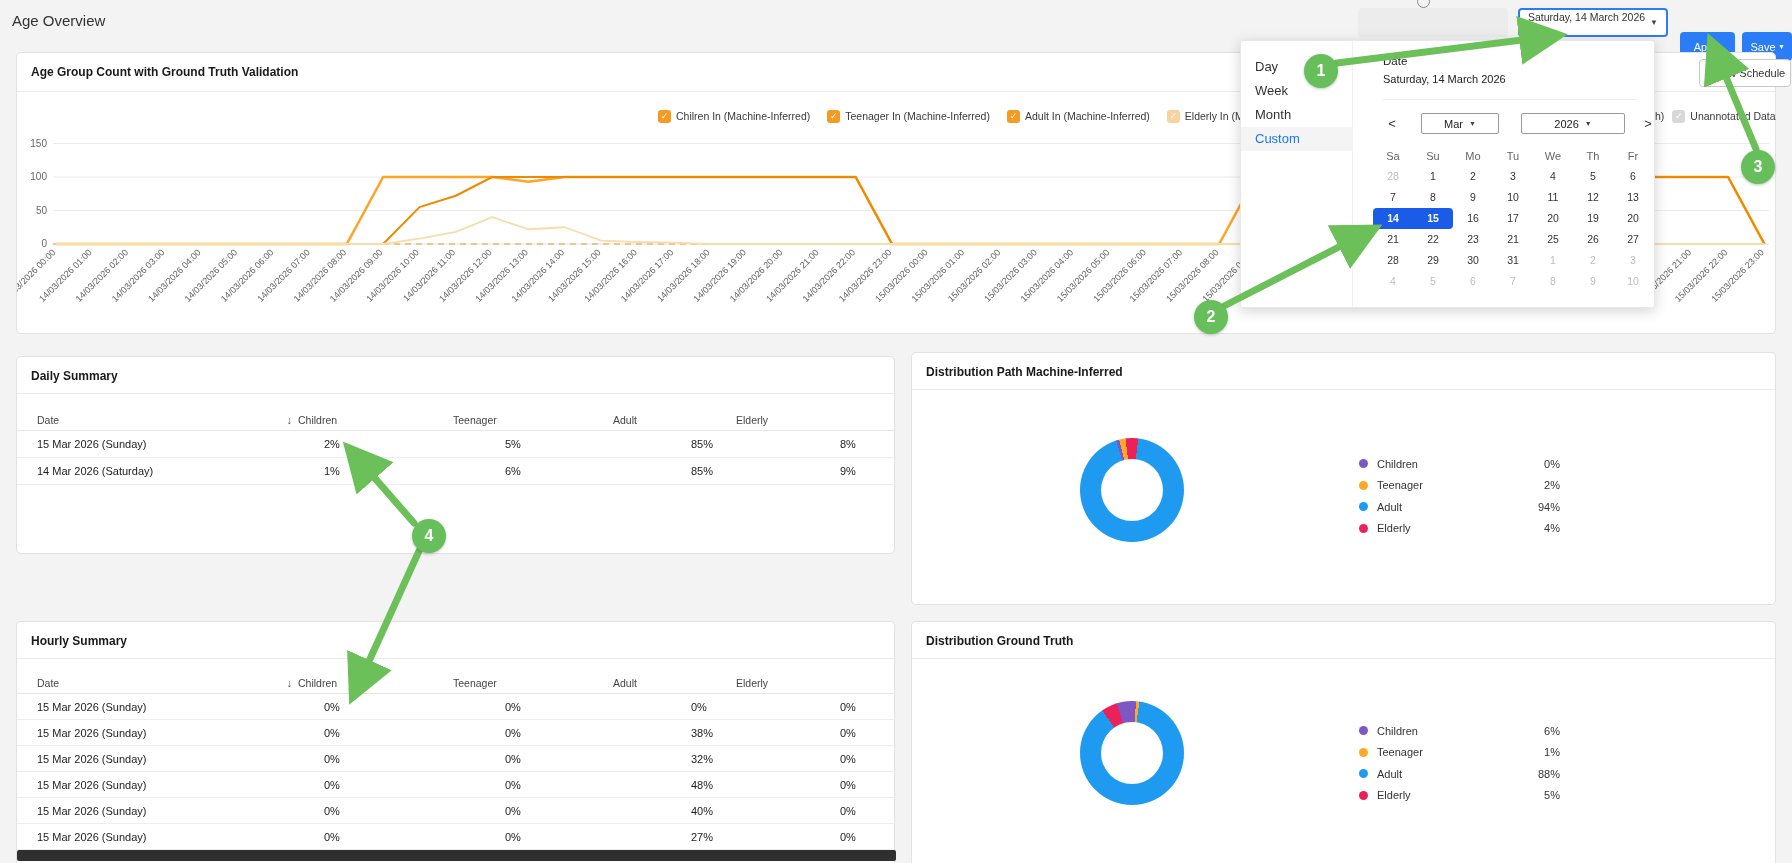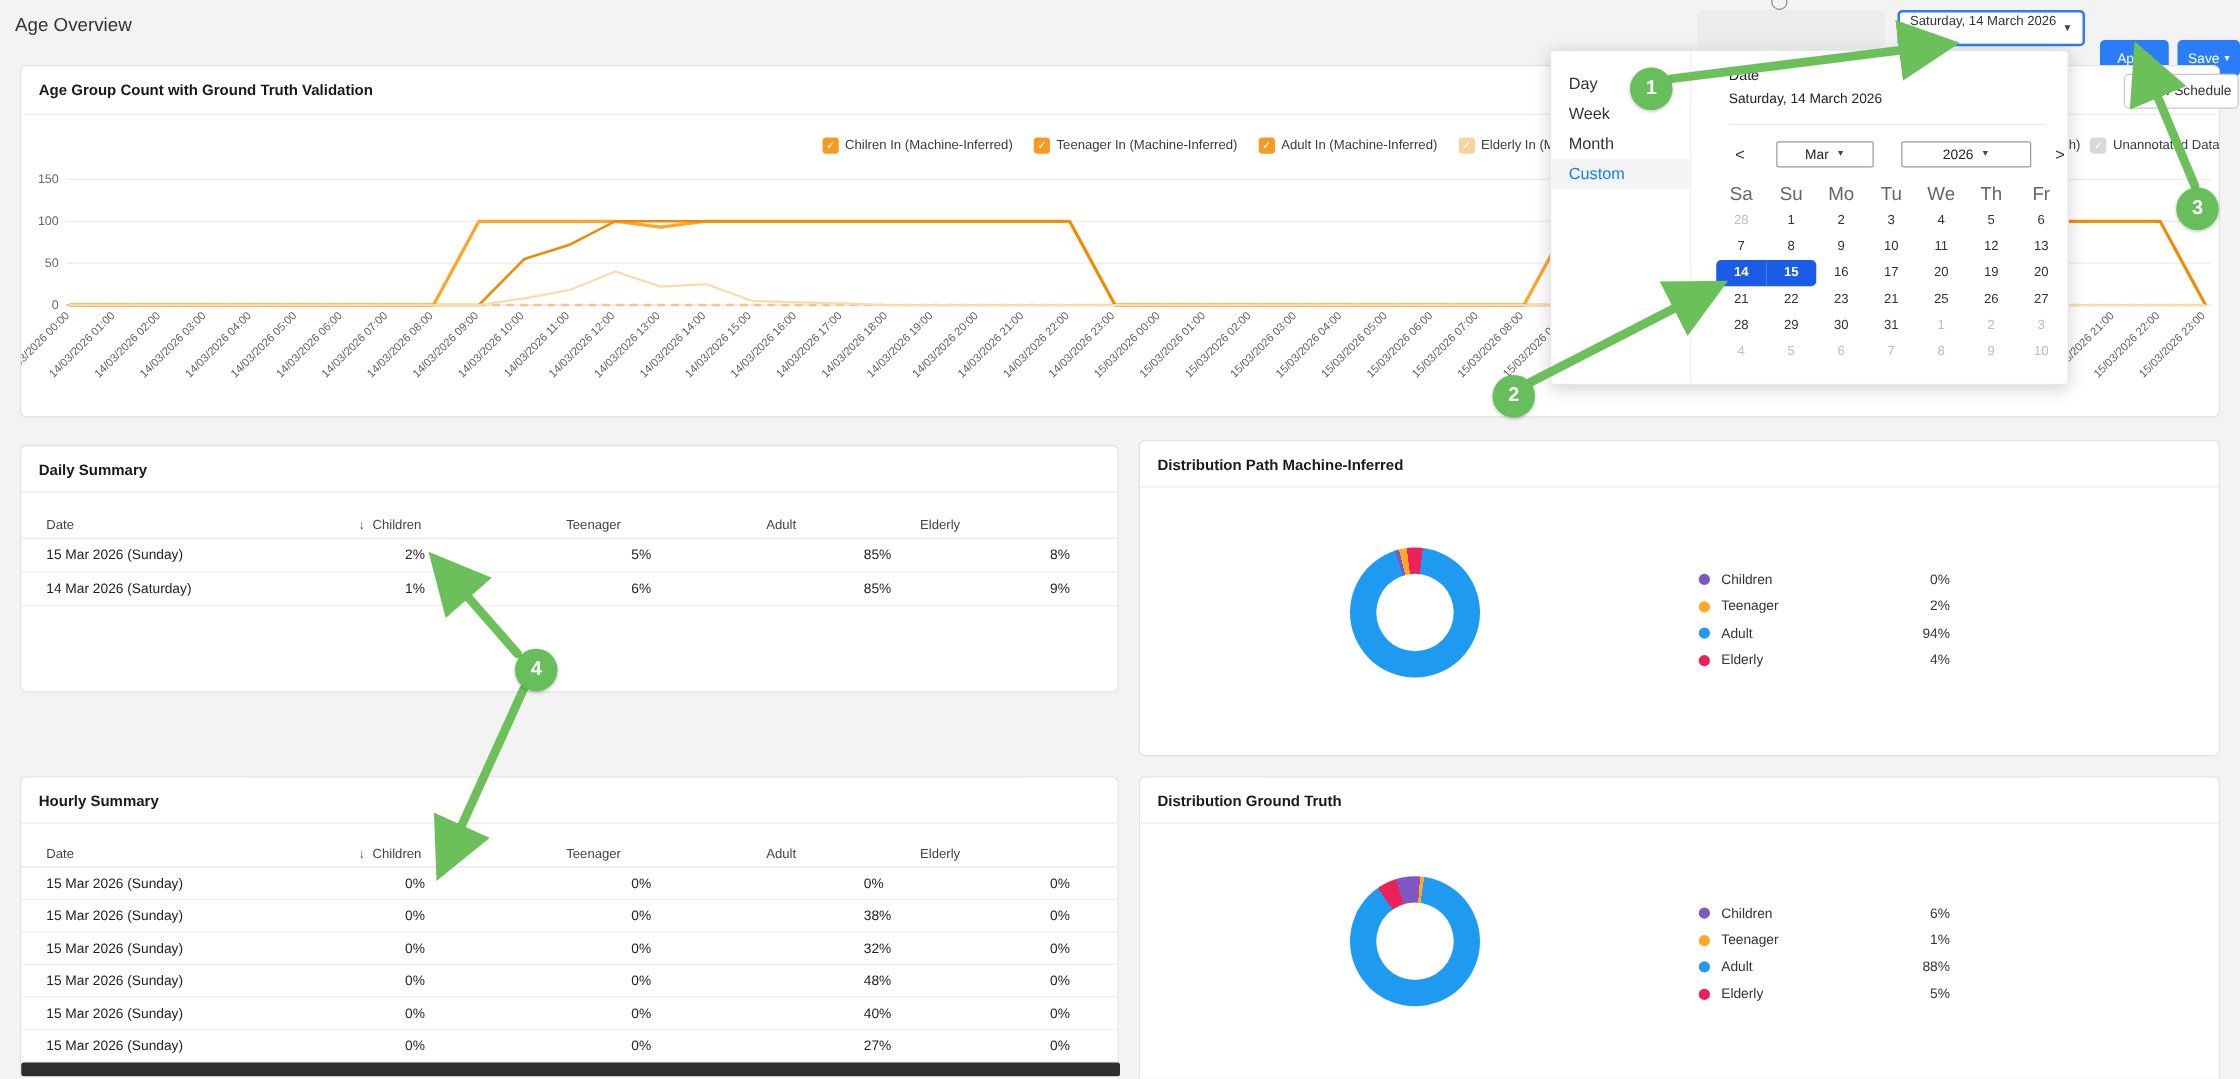--- a/index.html
+++ b/index.html
@@ -53,21 +53,21 @@
   .dp-item.sel { background:#f4f4f4; color:#1677ff; }
   .dp-datelabel { position:absolute; left:142px; top:14px; font-size:11.5px; color:#222; }
   .dp-dateval { position:absolute; left:142px; top:32px; font-size:11px; color:#222; }
   .dp-div { position:absolute; left:142px; right:18px; top:58px; border-top:1px solid #ececec; }
   .dp-nav { position:absolute; top:72px; left:132px; right:10px; height:22px; }
   .dp-chev { position:absolute; top:0; width:18px; height:22px; text-align:center; line-height:22px; font-size:13px; color:#333; cursor:pointer; }
   .dp-select { position:absolute; top:0; height:21px; border:1px solid #9a9a9a; border-radius:2px; font-size:11px; color:#222; display:flex; align-items:center; justify-content:center; gap:6px; cursor:pointer; background:#fff;text-align:right; }
   .dp-select .caret { font-size:7px; color:#444; }
   .cal { position:absolute; left:132px; top:105px; width:282px; }
   .cal-hrow, .cal-row { display:flex; }
-  .cal-hc { width:40px; height:20px; text-align:center; line-height:20px; font-size:15px; color:#666; }
+  .cal-hc { width:40px; height:20px; text-align:center; line-height:20px; font-size:11px; color:#666; }
   .cal-c { width:40px; height:21px; text-align:center; line-height:21px; font-size:10.5px; color:#333; cursor:pointer; }
   .cal-c.muted { color:#bdbdbd; }
   .cal-c.sel { background:#1a5ce8; color:#fff; font-weight:bold; }
   .cal-c.sel-first { border-radius:4px 0 0 4px; }
   .cal-c.sel-last { border-radius:0 4px 4px 0; }
 
   
   .anno-svg { position:absolute; inset:0; z-index:10; pointer-events:none; }
   .anno-circle { position:absolute; width:34px; height:34px; border-radius:50%; background:#67bf5b; color:#fff; font-size:16px; font-weight:bold; display:flex; align-items:center; justify-content:center; z-index:11; box-shadow:0 1px 3px rgba(0,0,0,.25); }
 

